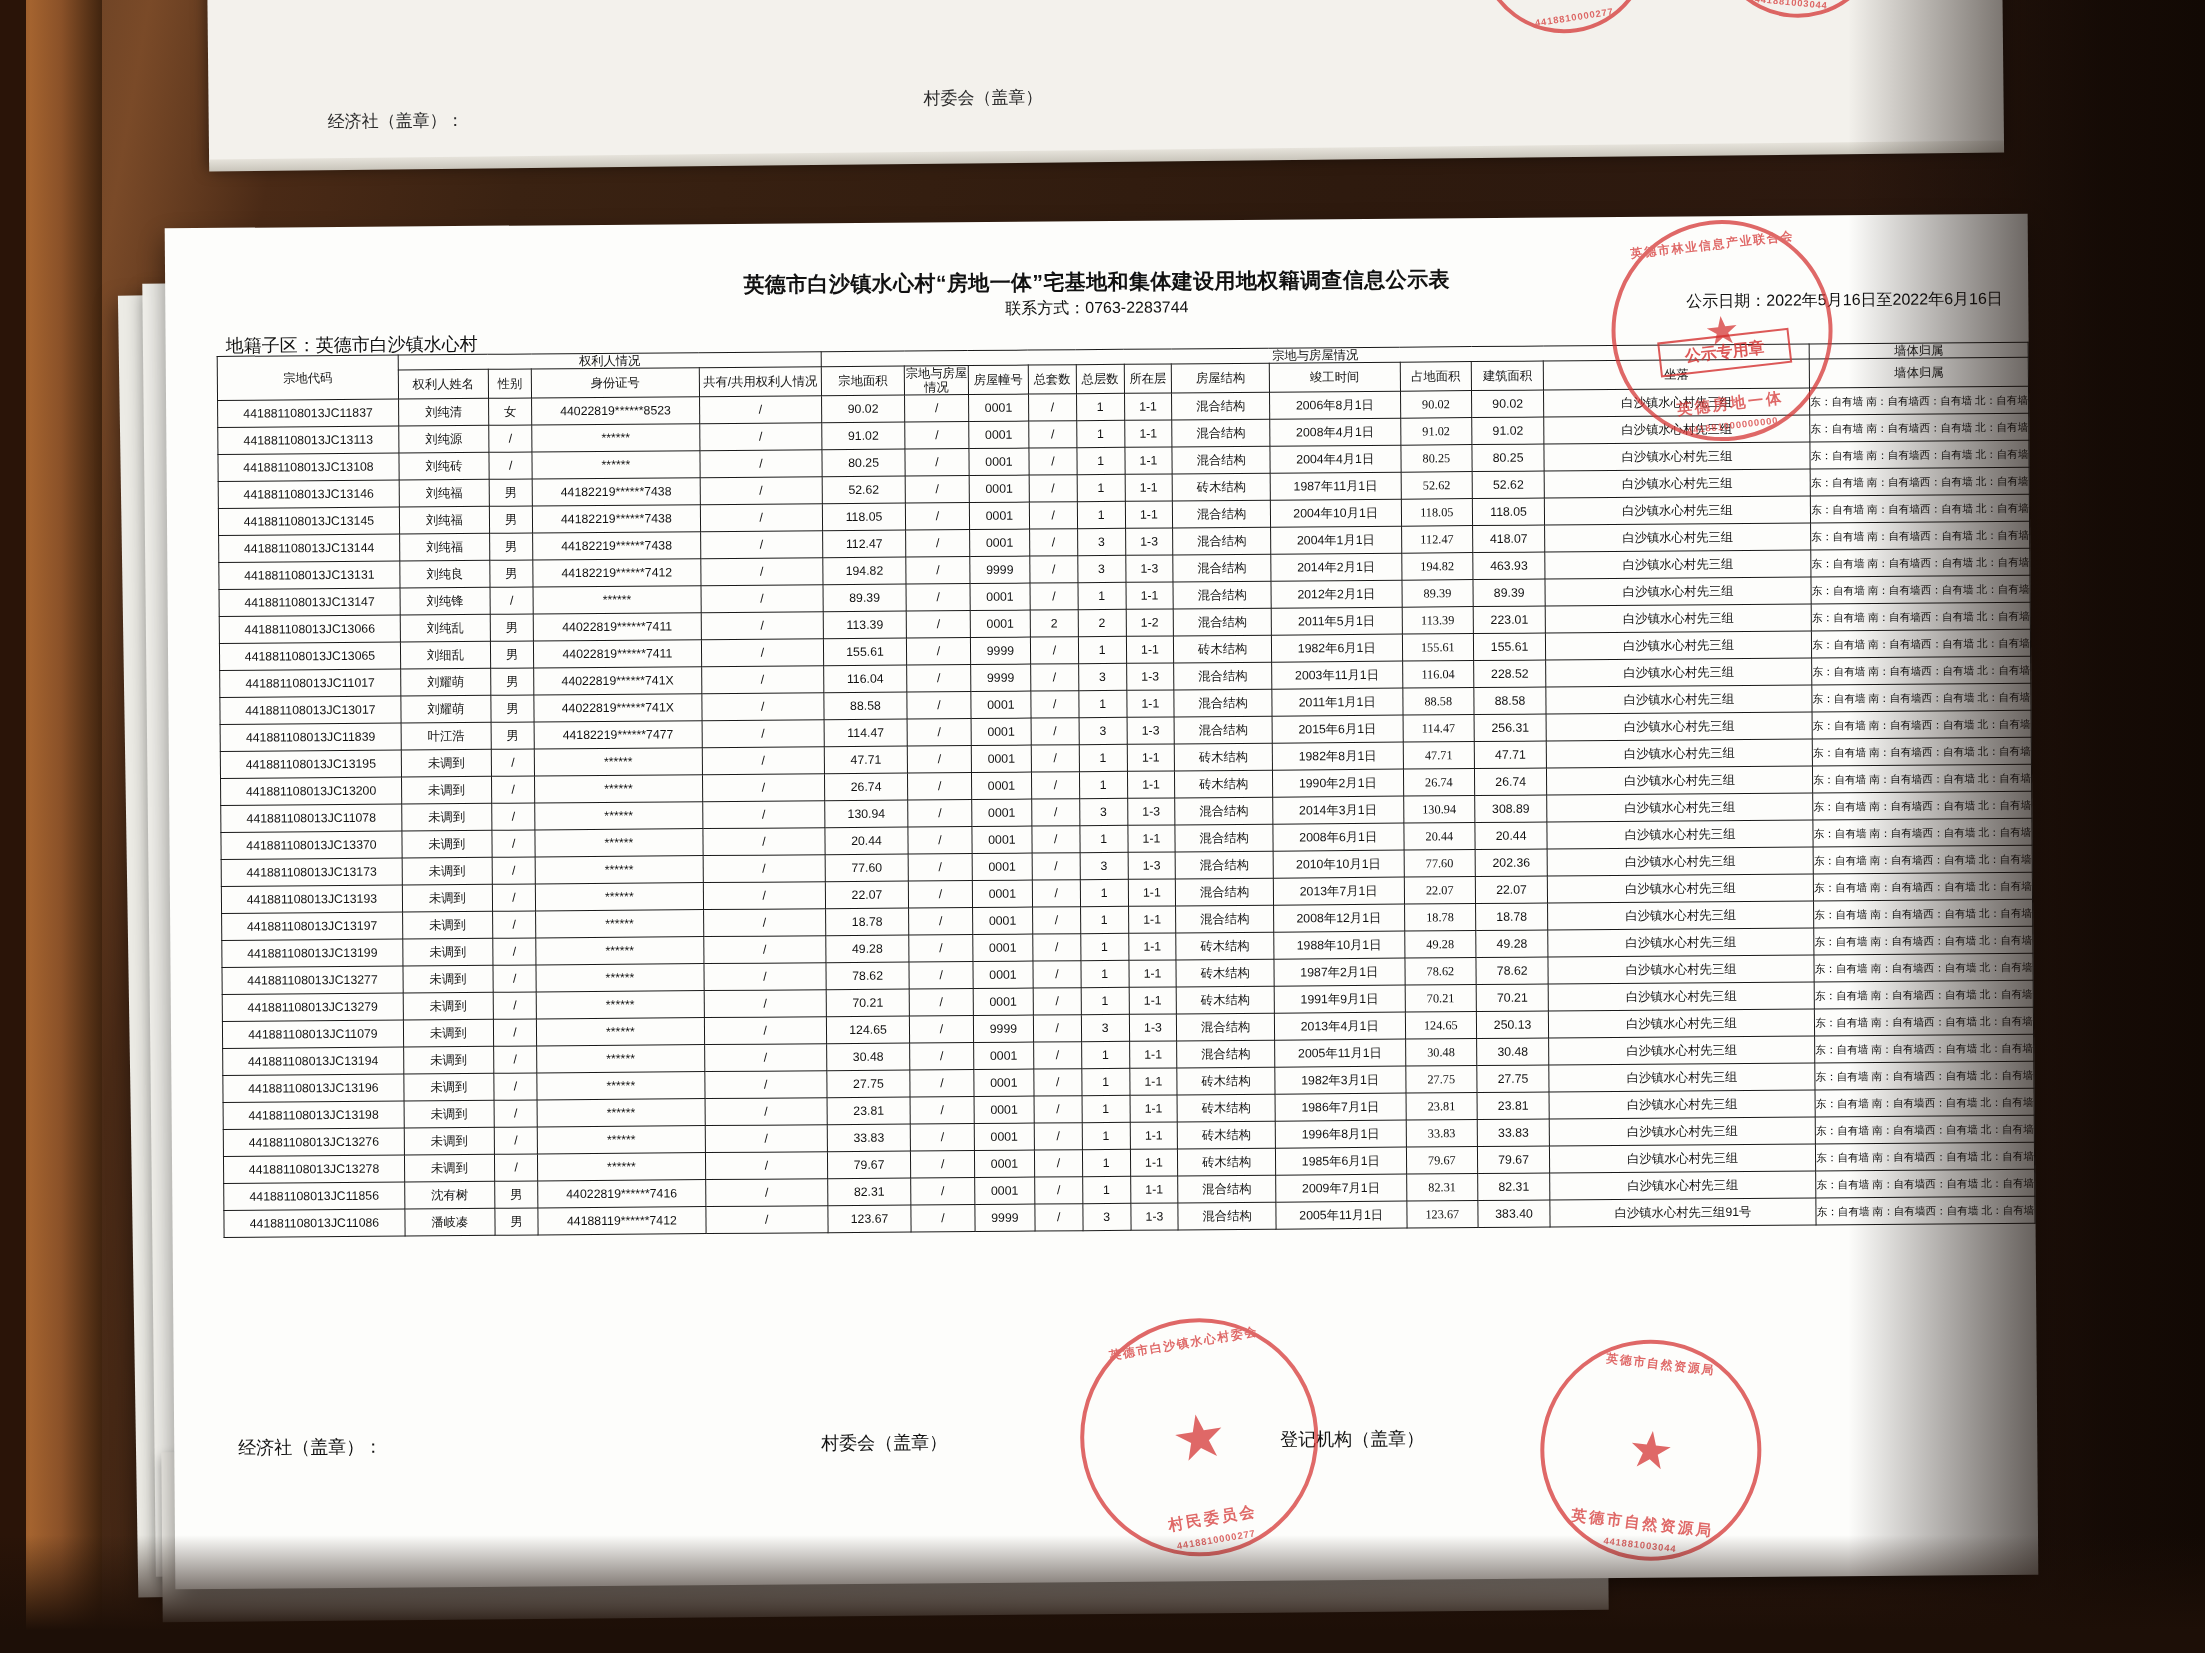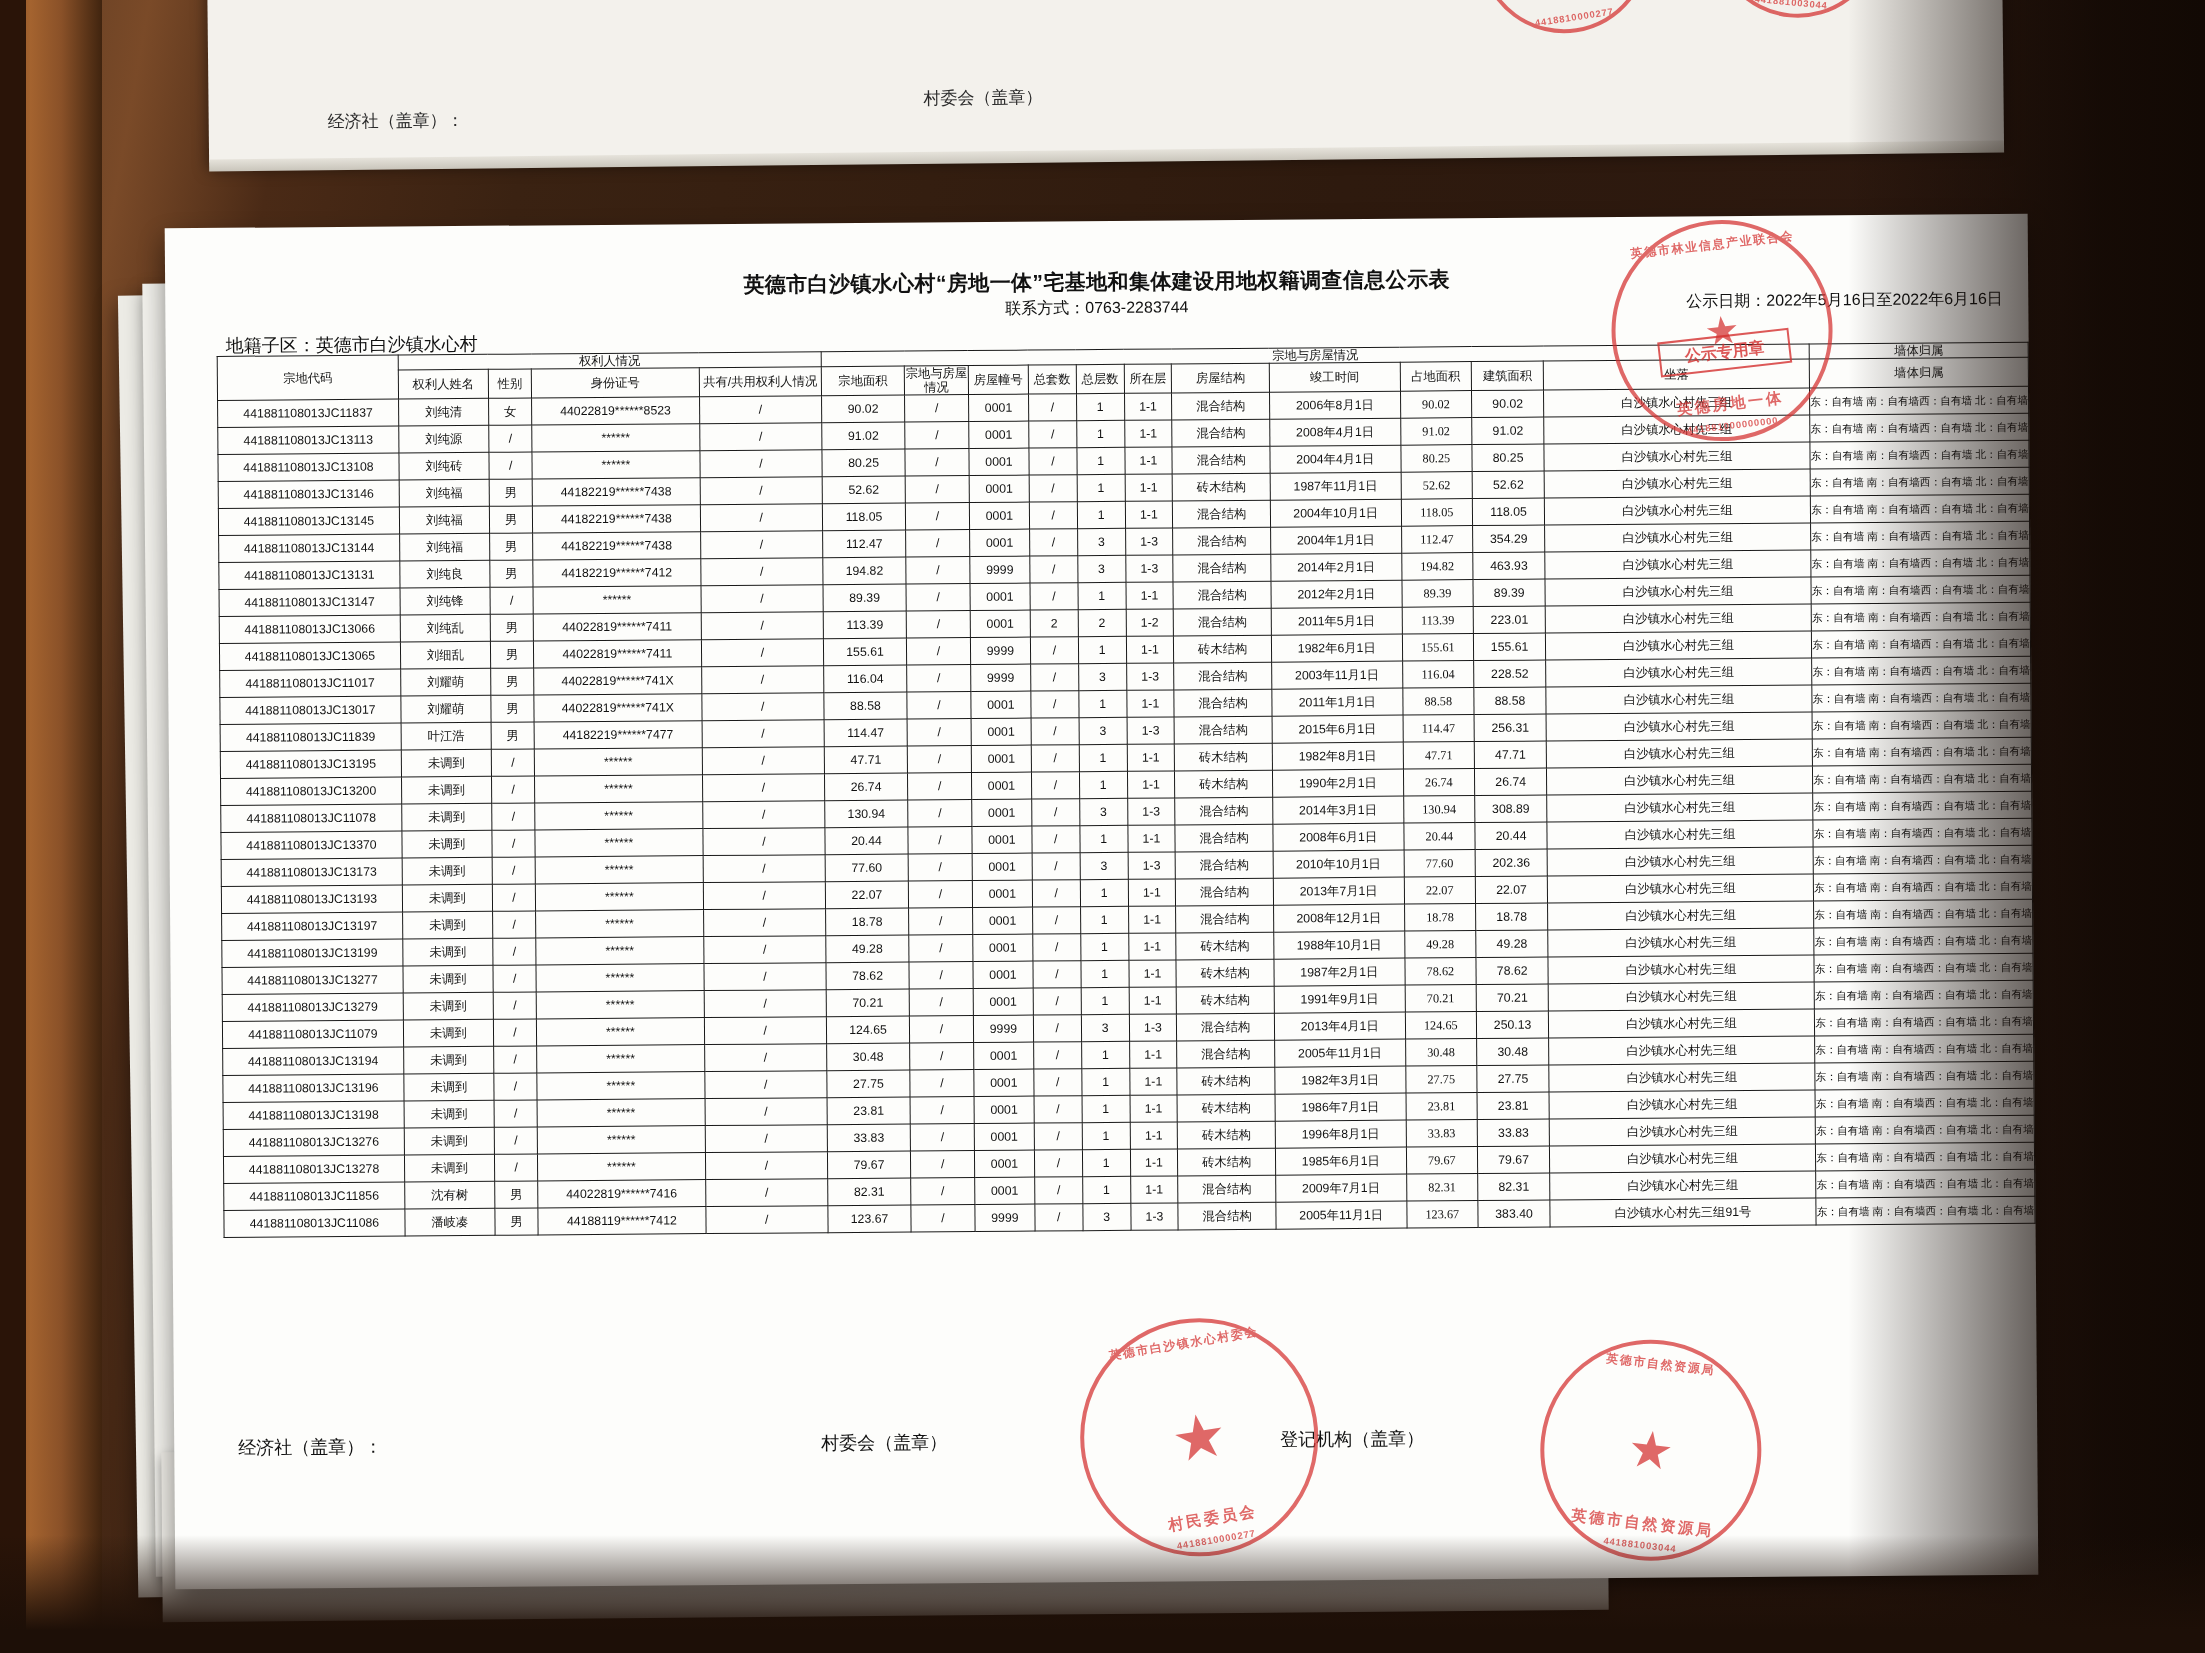--- a/index.html
+++ b/index.html
@@ -262,21 +262,21 @@
               <td class="c-share row-h">/</td>
               <td class="c-area row-h">112.47</td>
               <td class="c-appr row-h">/</td>
               <td class="c-bldno row-h">0001</td>
               <td class="c-sets row-h">/</td>
               <td class="c-floors row-h">3</td>
               <td class="c-inflr row-h">1-3</td>
               <td class="c-struct row-h">混合结构</td>
               <td class="c-done row-h">2004年1月1日</td>
               <td class="c-land row-h">112.47</td>
-              <td class="c-build row-h">354.29</td>
+              <td class="c-build row-h">418.07</td>
               <td class="c-loc row-h">白沙镇水心村先三组</td>
               <td class="c-wall row-h wallcell"><span class="wall-line">东：自有墙  南：自有墙</span><span class="wall-line">西：自有墙  北：自有墙</span></td>
             </tr>
             <tr>
               <td class="c-code row-h">441881108013JC13131</td>
               <td class="c-name row-h">刘纯良</td>
               <td class="c-sex row-h">男</td>
               <td class="c-id row-h">44182219******7412</td>
               <td class="c-share row-h">/</td>
               <td class="c-area row-h">194.82</td>

